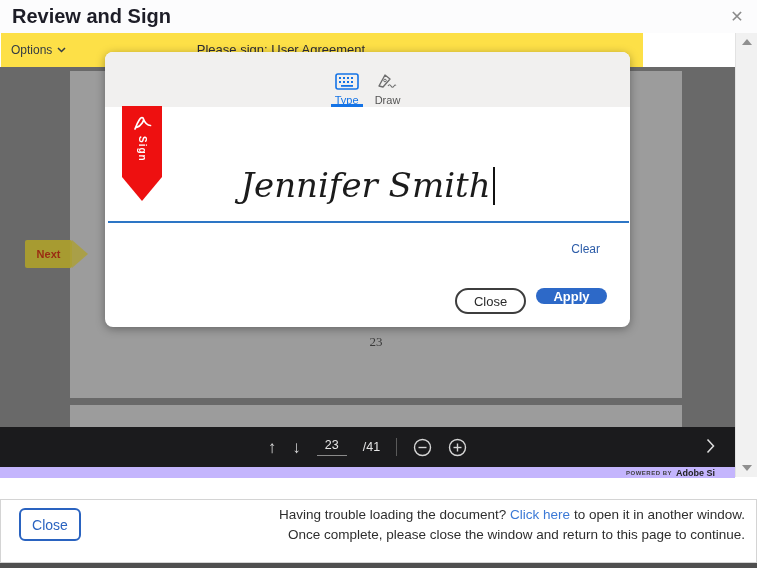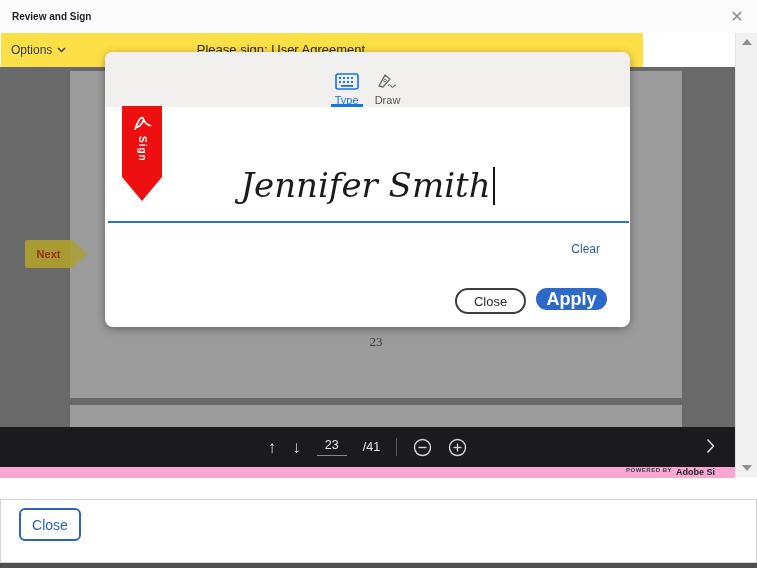--- a/index.html
+++ b/index.html
@@ -2,21 +2,21 @@
 <html><head>
 <meta charset="utf-8">
 <style>
   * { margin:0; padding:0; box-sizing:border-box; }
   html,body { width:757px; height:568px; }
   body { font-family:"Liberation Sans", sans-serif; background:#fff; overflow:hidden; }
   #app { position:relative; width:757px; height:568px; background:#fff; overflow:hidden; }
 
   
   .titlebar { position:absolute; left:0; top:0; width:757px; height:33px; background:#fcfcfd; z-index:4; }
-  .titlebar .title { position:absolute; left:12px; top:0; line-height:33px; font-size:10px; font-weight:bold; color:#1d1d27; }
+  .titlebar .title { position:absolute; left:12px; top:0; line-height:33px; font-size:20px; font-weight:bold; color:#1d1d27; }
   .titlebar .close-x { position:absolute; right:8px; top:0; width:24px; line-height:33px; text-align:center; color:#8b8b8b; font-size:16px; cursor:pointer; }
 
   
   .toolbar { position:absolute; left:1px; top:33px; width:642px; height:34px; background:#fde047; z-index:1; }
   .opts { position:absolute; left:10px; top:0; height:34px; display:flex; align-items:center; gap:5px; font-size:12px; color:#333c45; cursor:pointer; }
   .doc-title { position:absolute; left:0; top:0; width:560px; text-align:center; line-height:34px; font-size:13px; color:#2b2b33; }
   .next-req { position:absolute; right:2px; top:0; height:34px; display:flex; align-items:center; gap:6px; }
   .next-req .lbl { font-size:12px; color:#33628e; font-weight:bold; cursor:pointer; }
   .next-req .badge { width:17px; height:17px; background:#275a85; color:#fff; font-size:10px; font-weight:bold; display:flex; align-items:center; justify-content:center; border:1px solid #7d9cb5; }
 
@@ -45,33 +45,33 @@
   .ribbon .rb-tip { width:0; height:0; border-left:20px solid transparent; border-right:20px solid transparent; border-top:24px solid #ee1010; }
   .ribbon .sign-lbl { writing-mode:vertical-rl; color:#fff; font-size:10px; font-weight:bold; letter-spacing:1px; margin-top:2px; }
   .adobe-logo { margin-top:6px; }
 
   .signature { position:absolute; left:0; right:0; top:58px; text-align:center; font-family:"DejaVu Serif", cursive; font-style:italic; font-size:34px; color:#1b1b1b; white-space:nowrap; }
   .caret { display:inline-block; width:2px; height:38px; background:#111; vertical-align:-8px; margin-left:2px; }
   .sig-line { position:absolute; left:3px; right:1px; top:114px; border-top:2px solid #2d76c5; }
   .clear-link { position:absolute; right:30px; top:135px; font-size:12px; color:#2c5ca8; cursor:pointer; }
   .dlg-buttons { position:absolute; right:23px; top:181px; display:flex; gap:10px; }
   .btn-close { width:71px; height:26px; border:2px solid #3d3d3d; border-radius:14px; background:#fff; color:#2b2b2b; font-size:13px; display:flex; align-items:center; justify-content:center; cursor:pointer; }
-  .btn-apply { width:71px; height:22px; border:none; border-radius:14px; background:#2d69c8; color:#fff; font-size:18px; font-weight:bold; display:flex; align-items:center; justify-content:center; cursor:pointer; }
+  .btn-apply { width:71px; height:16px; border:none; border-radius:14px; background:#2d69c8; color:#fff; font-size:13px; font-weight:bold; display:flex; align-items:center; justify-content:center; cursor:pointer; }
 
   
   .pdf-bar { position:absolute; left:0; top:427px; width:735px; height:40px; background:#1b1b1d; z-index:3; display:flex; align-items:center; justify-content:center; gap:16px; color:#e0e0e0; }
   .nav-arrow { font-size:17px; color:#dcdcdc; cursor:pointer; line-height:1; }
   .page-input { width:30px; text-align:center; font-size:12.5px; color:#e6e6e6; border-bottom:1px solid #8a8a8a; padding-bottom:3px; cursor:text; }
   .page-total { font-size:12.5px; color:#e6e6e6; }
   .vdiv { width:1px; height:18px; background:#5a5a5a; }
   .zoom-btn { cursor:pointer; display:flex; }
   .chev-right { position:absolute; right:20px; top:11px; cursor:pointer; }
 
   
-  .powered { position:absolute; left:0; top:467px; width:735px; height:11px; background:#f9a8d4; z-index:3; display:flex; align-items:flex-start; justify-content:flex-end; padding-right:20px; gap:4px; }
+  .powered { position:absolute; left:0; top:467px; width:735px; height:11px; background:#c4b5fd; z-index:3; display:flex; align-items:center; justify-content:flex-end; padding-right:20px; gap:4px; }
   .powered .pw { font-size:6px; letter-spacing:0.5px; color:#3f3f3f; font-weight:bold; }
   .powered .brand { font-size:9px; font-weight:bold; color:#1f1f1f; }
 
   
   .scrollbar { position:absolute; left:735px; top:33px; width:22px; height:444px; background:#f1f1f1; border-left:1px solid #e2e2e2; z-index:5; }
   .sb-up { position:absolute; top:6px; left:6px; width:0; height:0; border-left:5px solid transparent; border-right:5px solid transparent; border-bottom:6px solid #8f8f8f; cursor:pointer; }
   .sb-down { position:absolute; bottom:6px; left:6px; width:0; height:0; border-left:5px solid transparent; border-right:5px solid transparent; border-top:6px solid #8f8f8f; cursor:pointer; }
 
   
   .footer-panel { position:absolute; left:0; top:499px; width:757px; height:64px; background:#fff; border:1px solid #d4d4d4; z-index:4; }
@@ -198,16 +198,20 @@
     <span class="brand">Adobe Si</span>
   </div>
 
   <div class="scrollbar">
     <div class="sb-up"></div>
     <div class="sb-down"></div>
   </div>
 
   <div class="footer-panel">
     <div class="footer-close">Close</div>
+    <div class="footer-text">
+      <div><span>Having trouble loading the document? </span><span class="link">Click here</span><span> to open it in another window.</span></div>
+      <div>Once complete, please close the window and return to this page to continue.</div>
+    </div>
   </div>
   <div class="bottom-edge"></div>
 
 </div>
 
 </body></html>

